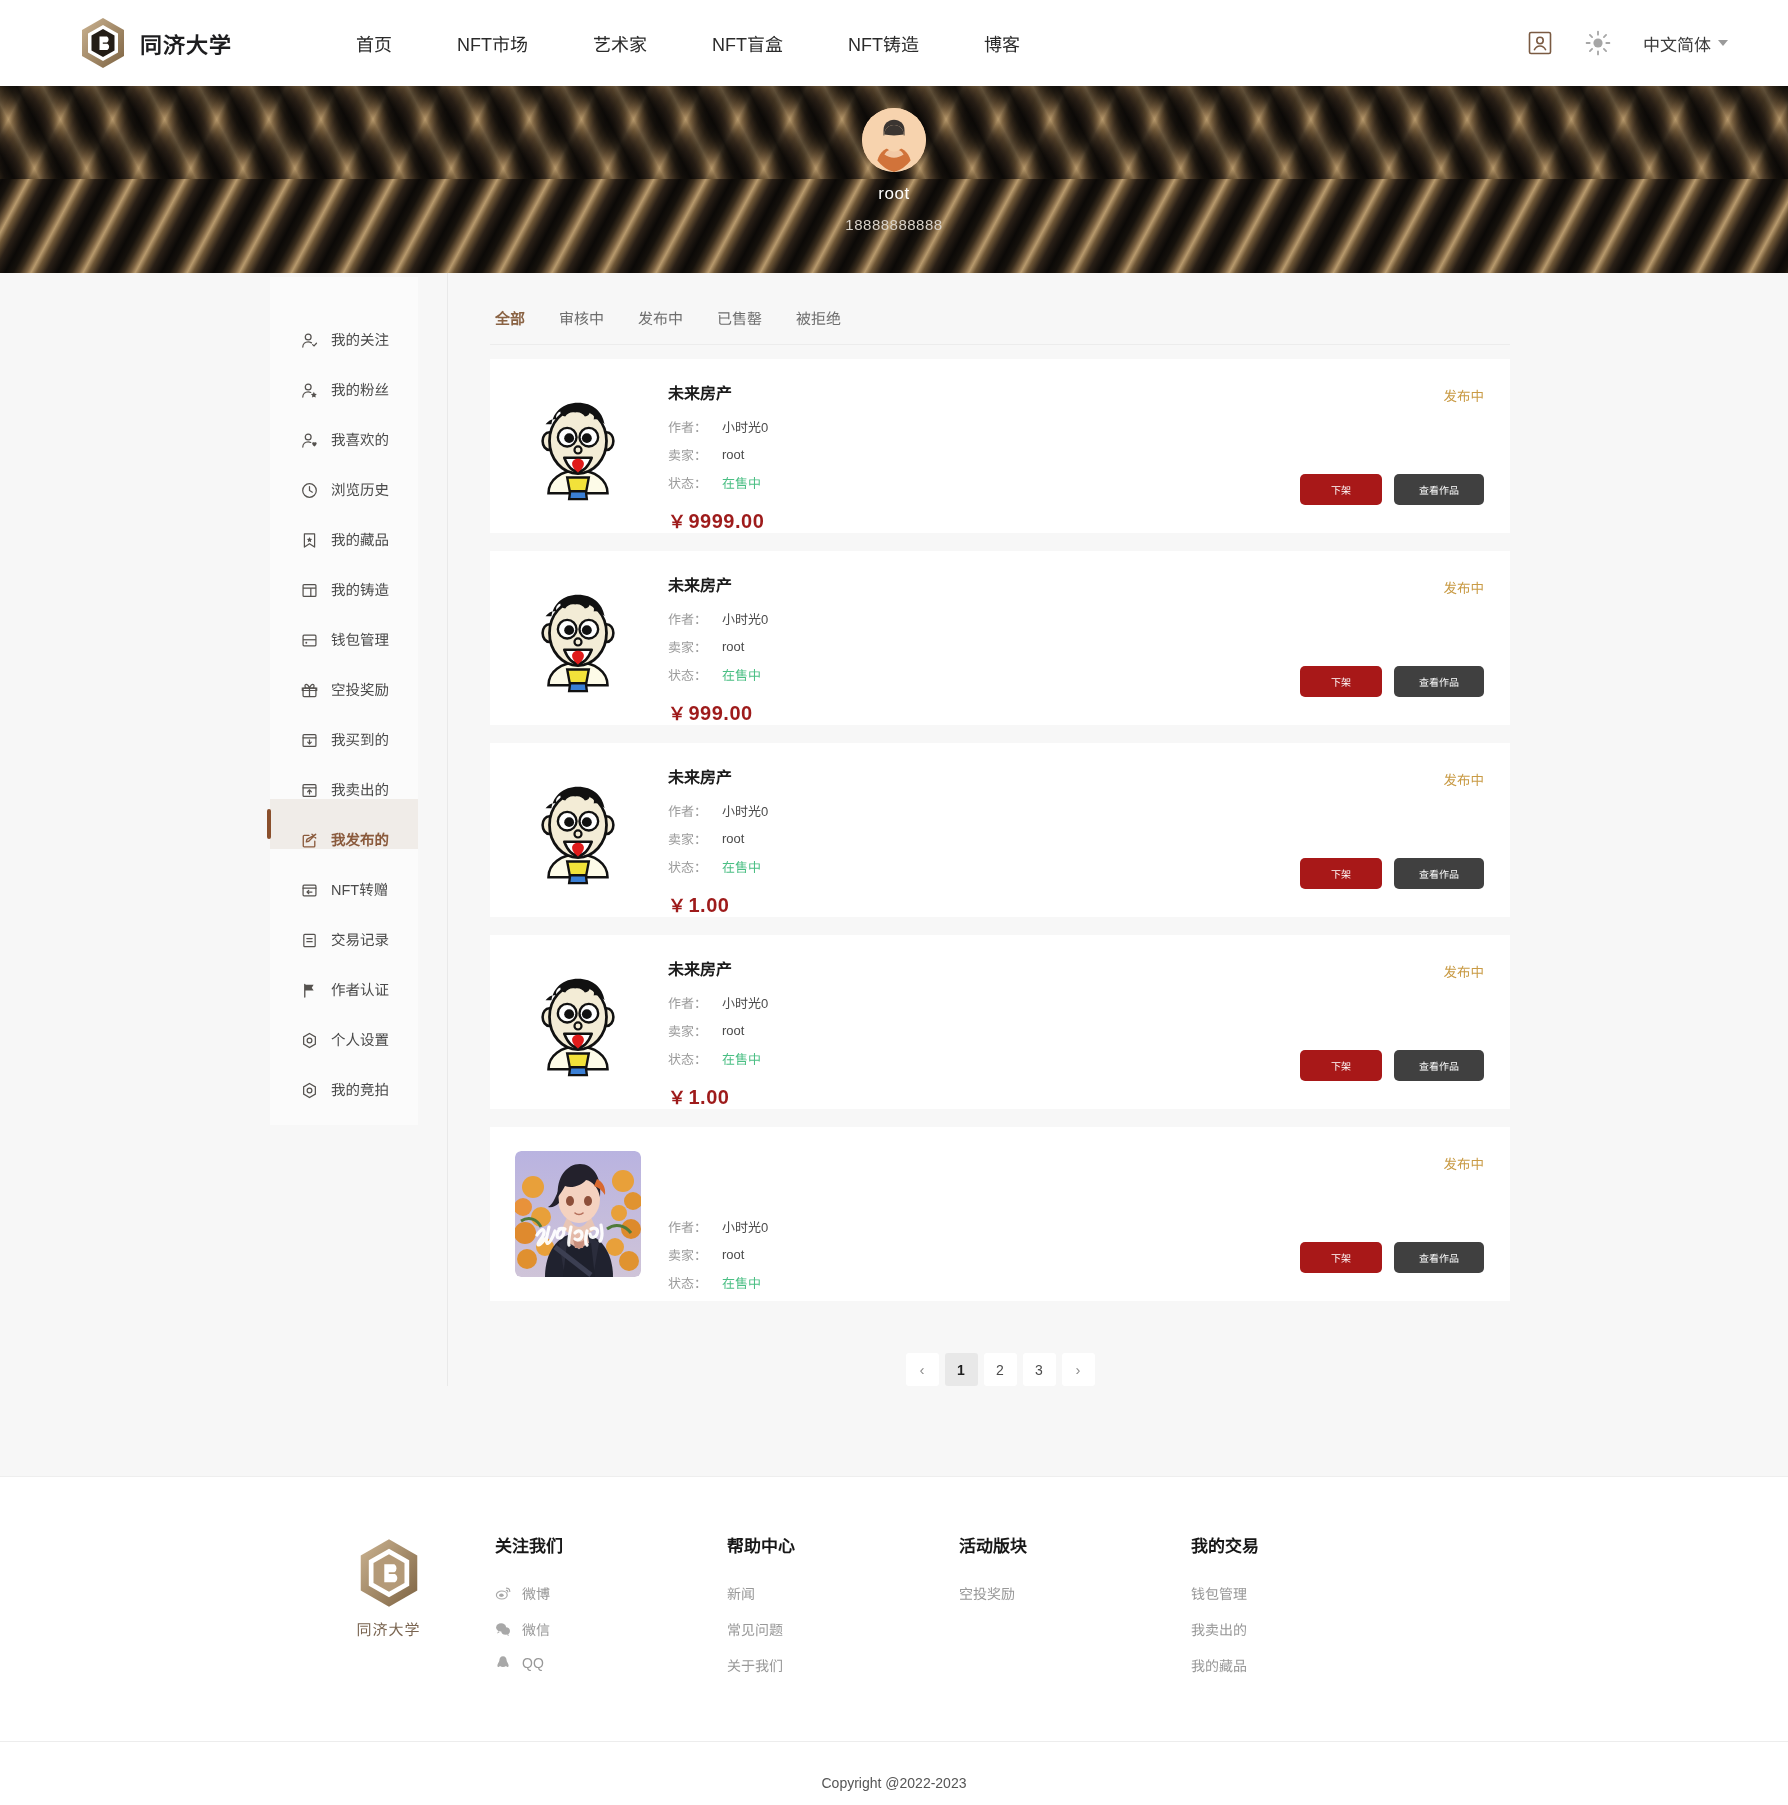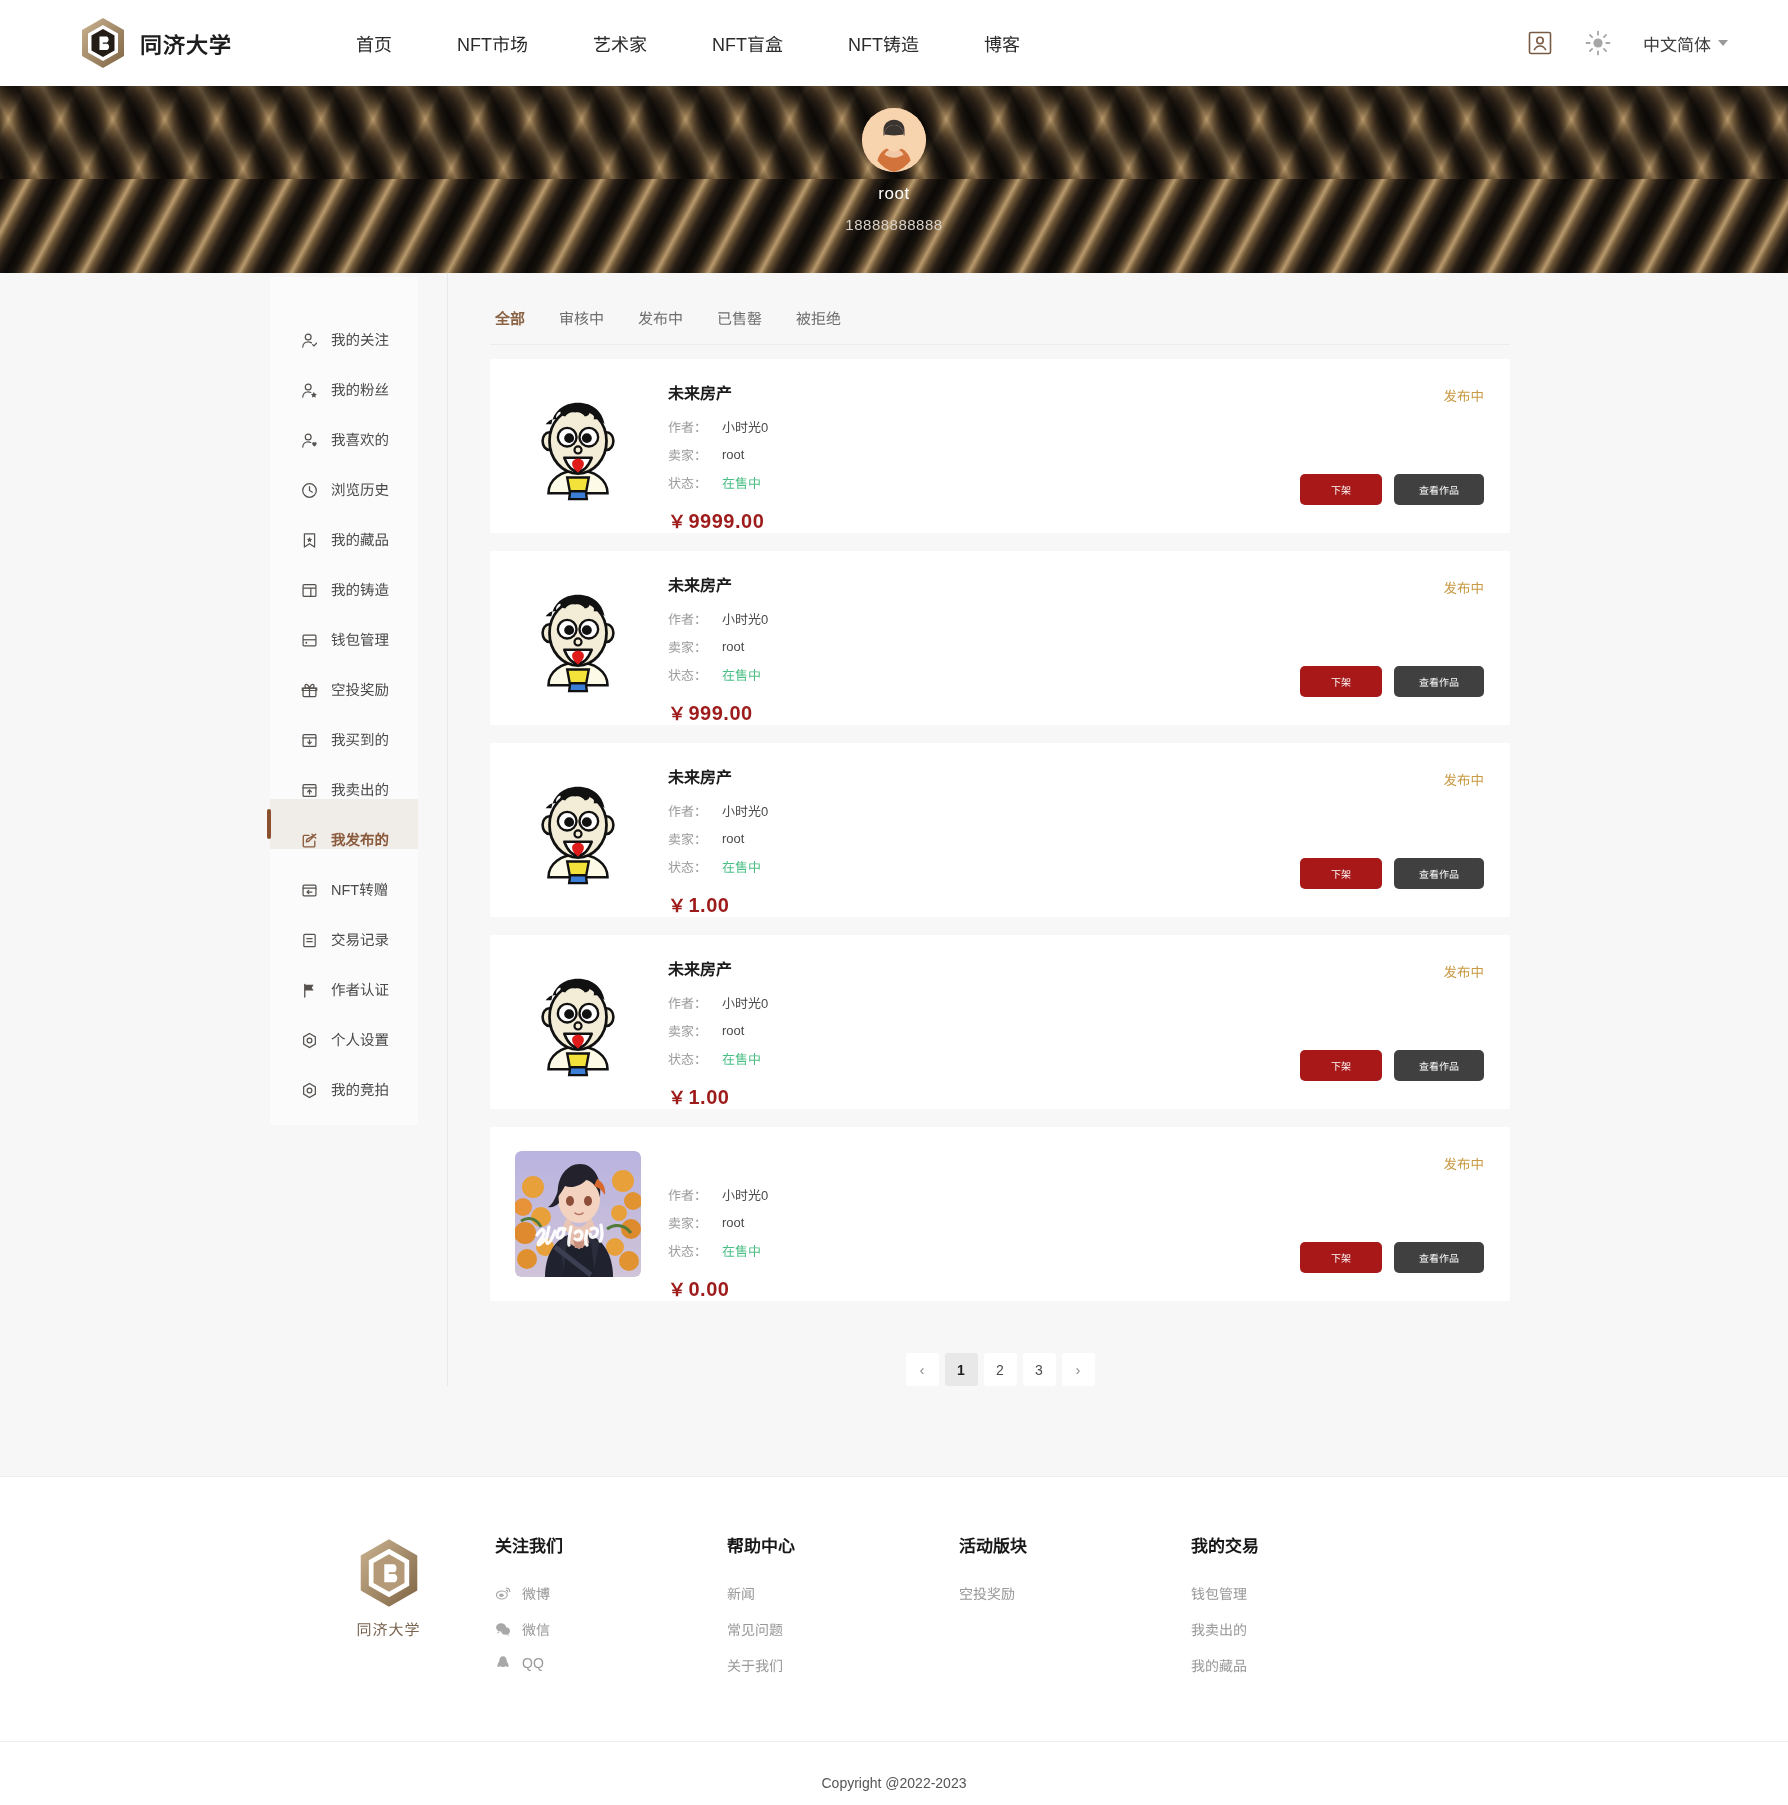--- a/index.html
+++ b/index.html
@@ -723,23 +723,20 @@
               <span class="meta-value">小时光0</span>
             </div>
             <div class="meta-row">
               <span class="meta-label">卖家：</span>
               <span class="meta-value">root</span>
             </div>
             <div class="meta-row">
               <span class="meta-label">状态：</span>
               <span class="meta-value status">在售中</span>
             </div>
-            <div class="card-price">
-              <span class="yen">￥</span><span>0.00</span>
-            </div>
           </div>
           <div class="card-right">
             <div class="card-status">发布中</div>
             <div class="card-actions">
               <button class="btn btn-danger">下架</button>
               <button class="btn btn-brown">查看作品</button>
             </div>
           </div>
         </div>
 

